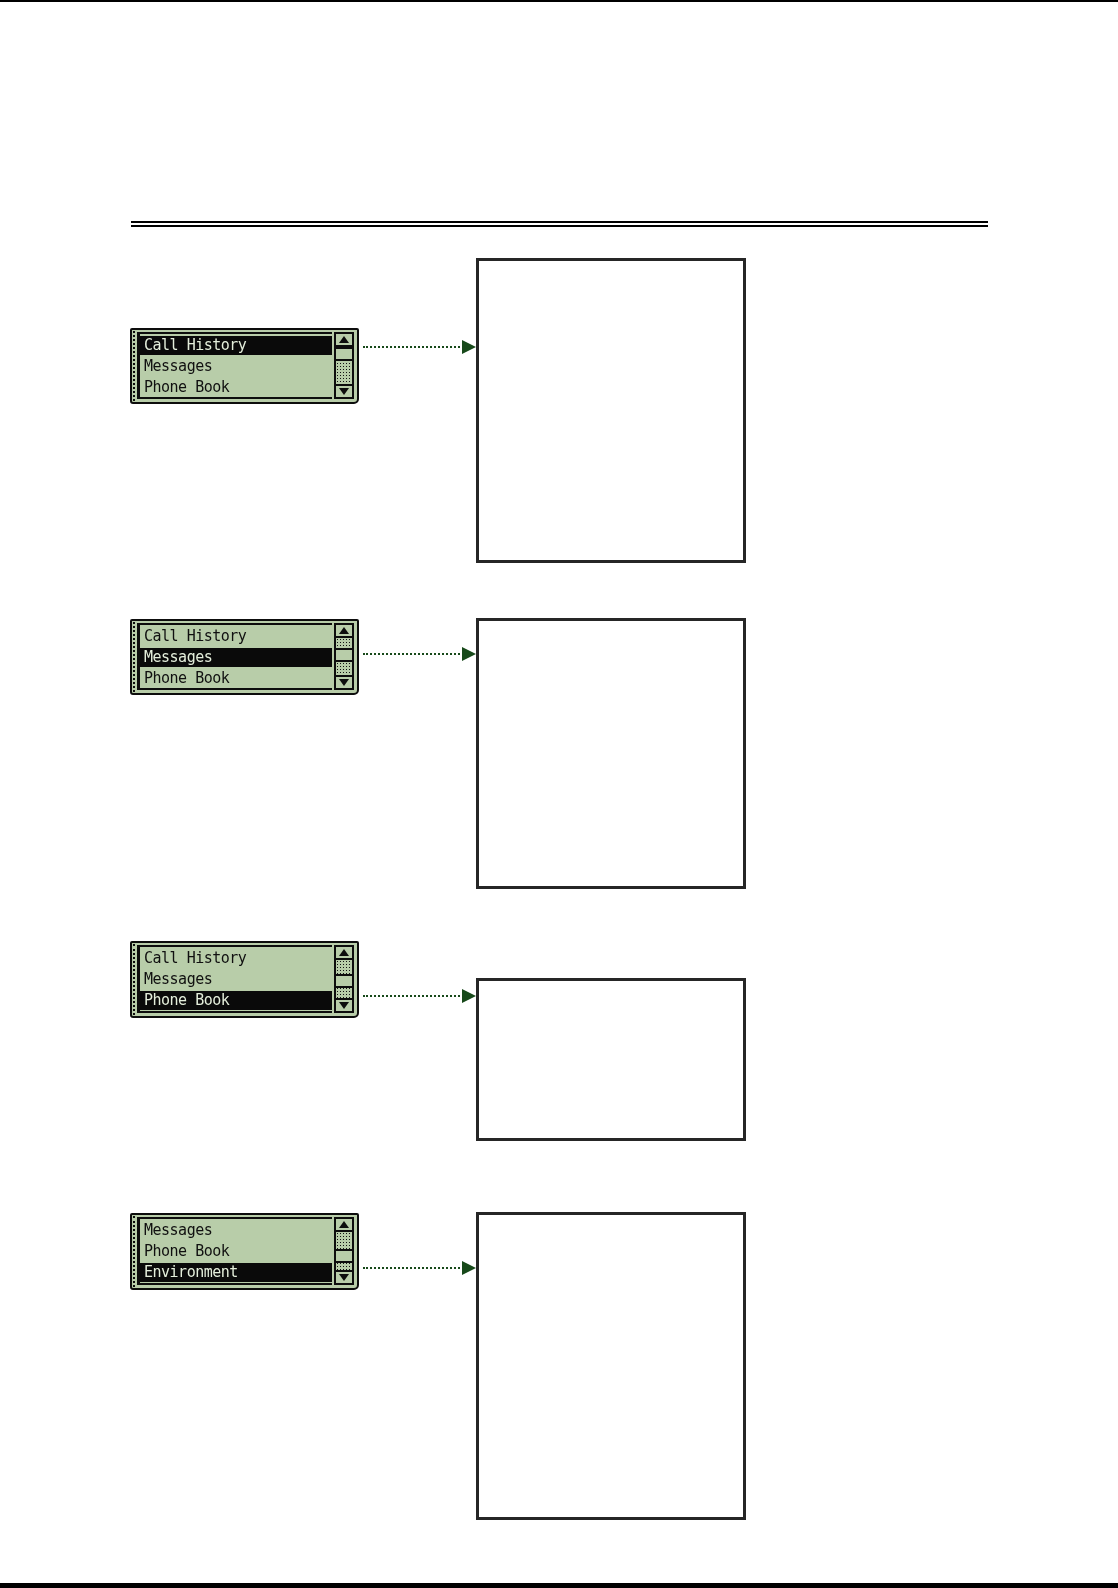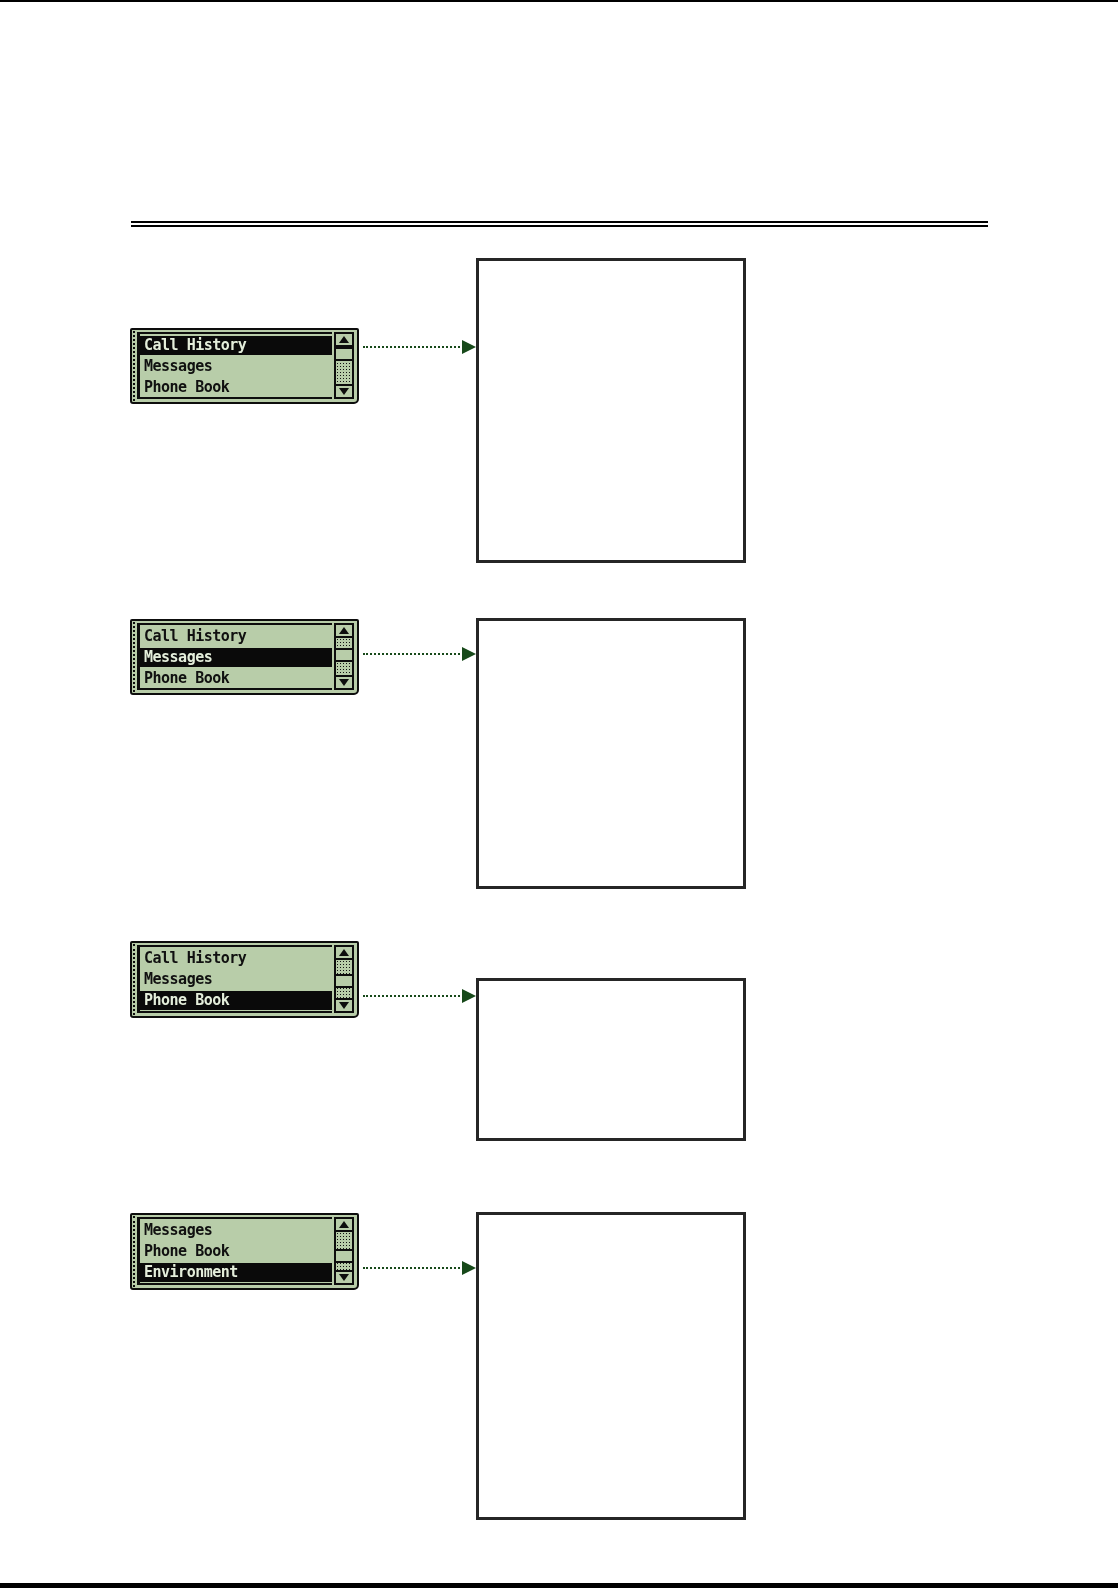--- a/index.html
+++ b/index.html
@@ -50,21 +50,21 @@
     border-width: 2px 0 2px 3px;
     padding: 2px 0 0 0;
     overflow: hidden;
   }
   .row {
     height: 19px;
     line-height: 18px;
     margin-bottom: 2px;
     padding-left: 4px;
     font-size: 15px;
-    font-weight: bold;
+    font-weight: normal;
     letter-spacing: -0.5px;
     color: #101010;
     white-space: nowrap;
   }
   .row.sel { background: #0a0a0a; color: #e4eedb; }
 
   .sbar {
     width: 20px;
     margin-left: 2px;
     border: 2px solid #0d0d0d;

